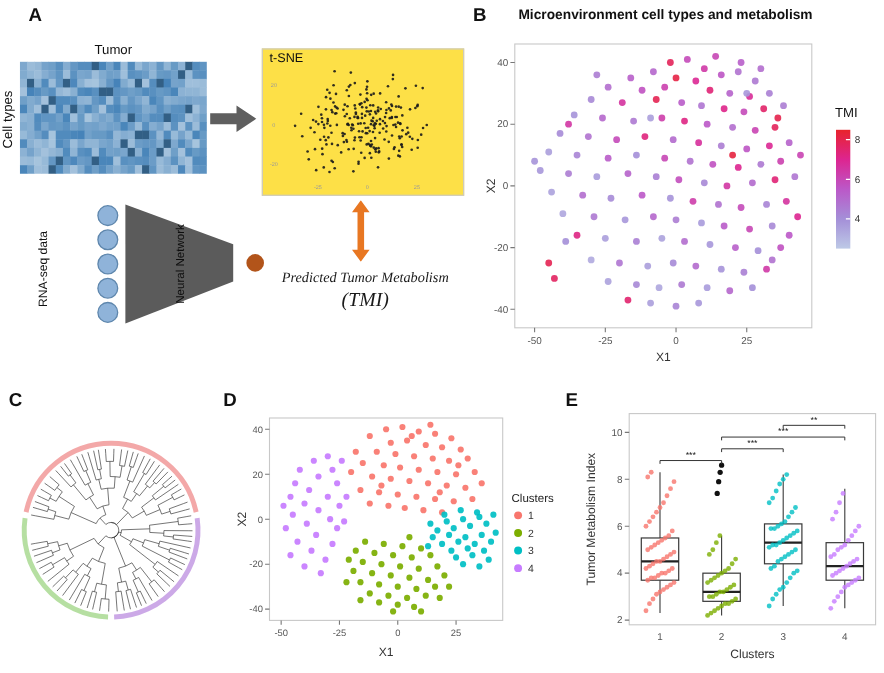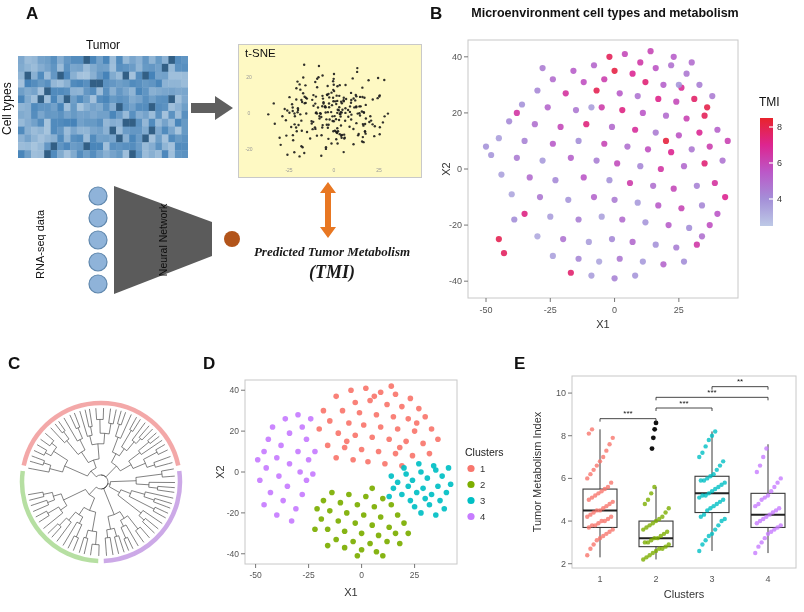--- a/index.html
+++ b/index.html
@@ -1,20 +1,20 @@
 <!DOCTYPE html>
 <html><head>
 <meta charset="utf-8">
 <style>
   html,body{margin:0;padding:0;background:#fff;}
   .fig{position:relative;width:804px;height:612px;background:#ffffff;font-family:"Liberation Sans",sans-serif;overflow:hidden;color:#111;}
   .abs{position:absolute;}
   .panel-label{font-weight:bold;font-size:17px;color:#111;}
   .vert{writing-mode:vertical-rl;transform:rotate(180deg);text-align:center;}
-  .caption{font-style:italic;font-family:"Liberation Serif",serif;font-weight:700;color:#1a1a1a;}
+  .caption{font-style:italic;font-family:"Liberation Serif",serif;font-weight:400;color:#1a1a1a;}
   svg{font-family:"Liberation Sans",sans-serif;display:block;}
 </style>
 </head>
 <body>
 
 <div class="fig">
 
   <div class="abs panel-label" style="left:26px;top:4px;">A</div>
   <div class="abs" style="left:18px;top:38px;width:170px;text-align:center;font-size:12px;">Tumor</div>
   <div class="abs vert" style="left:0px;top:62px;width:14px;height:94px;font-size:12px;">Cell types</div>
@@ -356,21 +356,21 @@
       <rect x="143.84615384615384" y="94.15384615384615" width="6.938461538461539" height="8.246153846153845" fill="hsl(208,45%,52%)"></rect>
       <rect x="150.3846153846154" y="94.15384615384615" width="6.938461538461539" height="8.246153846153845" fill="hsl(208,45%,74%)"></rect>
       <rect x="156.9230769230769" y="94.15384615384615" width="6.938461538461539" height="8.246153846153845" fill="hsl(208,45%,57%)"></rect>
       <rect x="163.46153846153845" y="94.15384615384615" width="6.938461538461539" height="8.246153846153845" fill="hsl(208,45%,56%)"></rect>
     </svg>
 
   <svg id="svgArrowR" class="abs" style="left:191px;top:93px;" width="44" height="30">
       <polygon points="0,10 24,10 24,3 42,15 24,27 24,20 0,20" fill="#5f5f5f"></polygon>
     </svg>
 
-  <div class="abs" style="left:238px;top:44px;width:182px;height:132px;border:1px solid #c9c9c9;background:#fef9c3;">
+  <div class="abs" style="left:238px;top:44px;width:182px;height:132px;border:1px solid #c9c9c9;background:#fde047;">
     <div style="position:absolute;left:6px;top:2px;font-size:11.5px;">t-SNE</div>
     <svg id="svgTsneMini" width="182" height="130">
         <circle cx="104.6716465074569" cy="107.11534309387207" r="1.2" fill="#1b1b1b" fill-opacity="0.9"></circle>
         <circle cx="86.0624222010374" cy="62.165278673172" r="1.2" fill="#1b1b1b" fill-opacity="0.9"></circle>
         <circle cx="59.547003865242004" cy="79.94736123085022" r="1.2" fill="#1b1b1b" fill-opacity="0.9"></circle>
         <circle cx="48.277161717414856" cy="65.5199282169342" r="1.2" fill="#1b1b1b" fill-opacity="0.9"></circle>
         <circle cx="97.02250635623932" cy="74.17156505584717" r="1.2" fill="#1b1b1b" fill-opacity="0.9"></circle>
         <circle cx="98.20346176624298" cy="88.02389907836914" r="1.2" fill="#1b1b1b" fill-opacity="0.9"></circle>
         <circle cx="140.73529243469238" cy="50.36520767211914" r="1.2" fill="#1b1b1b" fill-opacity="0.9"></circle>
         <circle cx="87.40958845615387" cy="74.36552929878235" r="1.2" fill="#1b1b1b" fill-opacity="0.9"></circle>

